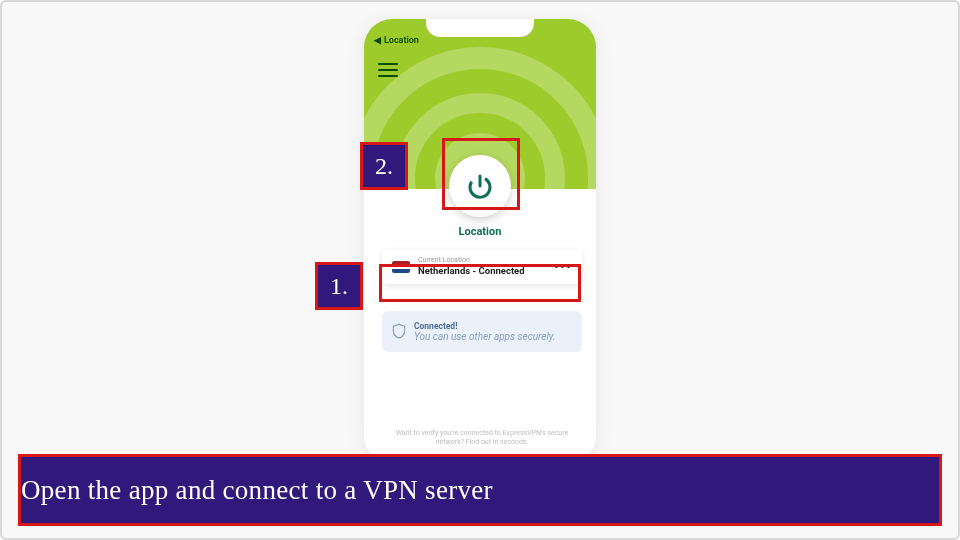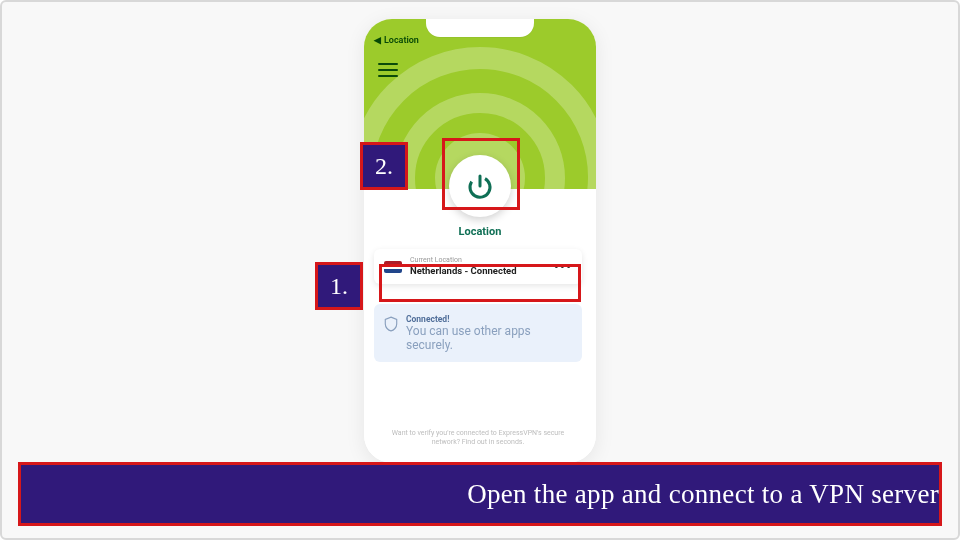--- a/index.html
+++ b/index.html
@@ -81,23 +81,23 @@
   .power-btn svg { width: 30px; height:30px; }
   .conn-status {
     margin-top: 8px;
     font-size: 11px;
     font-weight: 700;
     color: #0f6f55;
   }
 
   .app-body {
     background:#fff;
-    padding: 60px 14px 14px 10px;
+    padding: 60px 14px 14px 18px;
     height: calc(100% - 170px);
-    display:flex; flex-direction:column; gap:20px;
+    display:flex; flex-direction:column; gap:27px;
     position:relative;
   }
 
   .location-card {
     background:#fff; border-radius:6px;
     box-shadow: 0 2px 6px rgba(0,0,0,0.10);
     padding: 8px 10px;
     display:flex; align-items:center; gap:8px;
     position:relative;
   }
@@ -112,21 +112,21 @@
   .loc-value { font-size:9.5px; font-weight:700; color:#222; line-height:1.2;}
   .more-dots { font-size:14px; font-weight:800; color:#222; letter-spacing:1px;}
 
   .secure-card {
     background:#eaf1fb; border-radius:6px;
     padding:10px 10px;
     display:flex; align-items:flex-start; gap:8px;
   }
   .shield { width:14px; height:16px; flex:0 0 14px; margin-top:2px;}
   .secure-title{ font-size:8.5px; font-weight:700; color:#516f9a;}
-  .secure-sub{ font-size:12px; color:#8aa0be;}
+  .secure-sub{ font-size:10px; color:#8aa0be;font-style:italic;}
 
   .footer-note{
     margin-top:auto;
     text-align:center;
     font-size:7px; color:#bdbdbd; line-height:1.3;
     padding: 0 4px 2px 4px;
   }
 
   
   .callout {
@@ -148,24 +148,24 @@
     position:absolute; border:3px solid #d6171a; z-index:55;
   }
   .hl.hl-power { left:440px; top:136px; width:78px; height:72px; }
   .hl.hl-loc   { left:377px; top:262px; width:202px; height:38px; }
 
   
   .banner {
     position:absolute;
     left:16px; right:16px;
     bottom:12px;
-    height:64px;
+    height:72px;
     background:#30197a;
     border:3px solid #d6171a;
-    display:flex; align-items:center; justify-content:flex-end;
+    display:flex; align-items:center; justify-content:flex-start;
     z-index: 70;
   }
   .banner-text {
     color:#fff;
     font-family: Georgia, "Times New Roman", serif;
     font-size: 27px;
     letter-spacing: .3px;
   }
 </style>
 </head>

